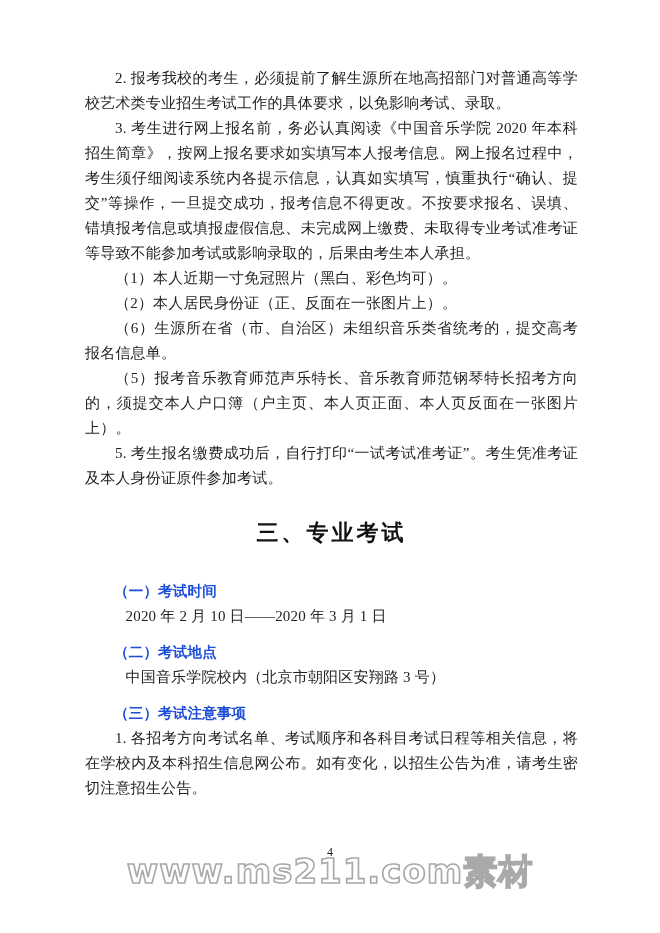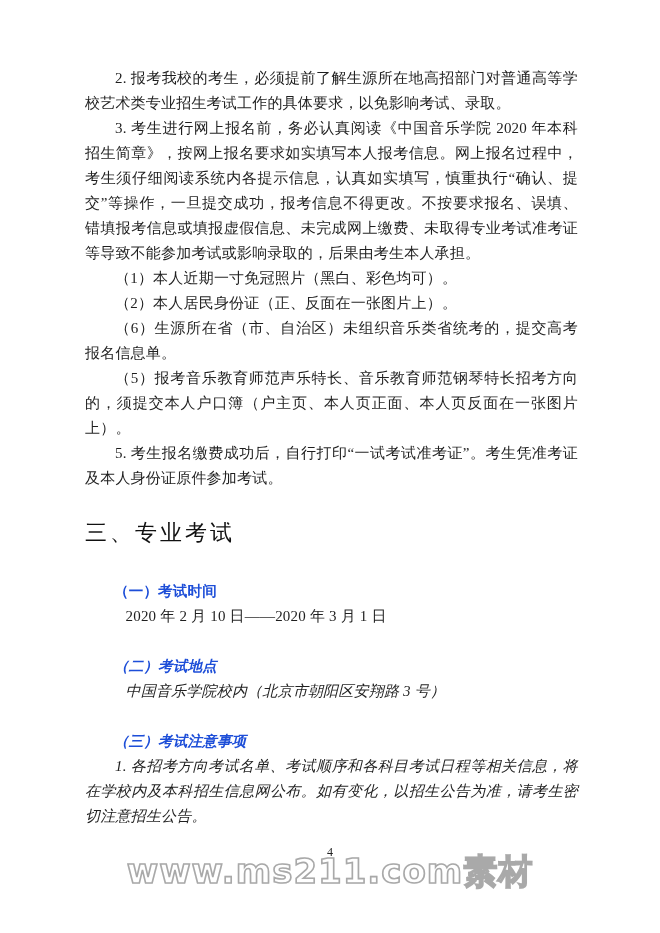--- a/index.html
+++ b/index.html
@@ -27,28 +27,28 @@
     font-size: 15px;
     line-height: 25px;
     text-align: justify;
     text-indent: 2em;
     letter-spacing: 0.2px;
   }
   .doc-heading {
     margin: 27px 0 31px 0;
     font-size: 22px;
     line-height: 30px;
-    font-weight: normal;
+    font-weight: bold;
+    text-align: center;
     letter-spacing: 3px;
     color: #111111;
     font-family: "Liberation Serif", "DejaVu Serif", serif;
   }
   .section + .section {
-    margin-top: 25px;
-    font-style: italic;
+    margin-top: 11px;
   }
   .section .sec-title {
     font-family: "Liberation Sans", "DejaVu Sans", sans-serif;
     font-weight: bold;
     font-size: 14.5px;
     line-height: 25px;
     color: #1d4ed8;
     text-indent: 2em;
     margin: 0;
   }

